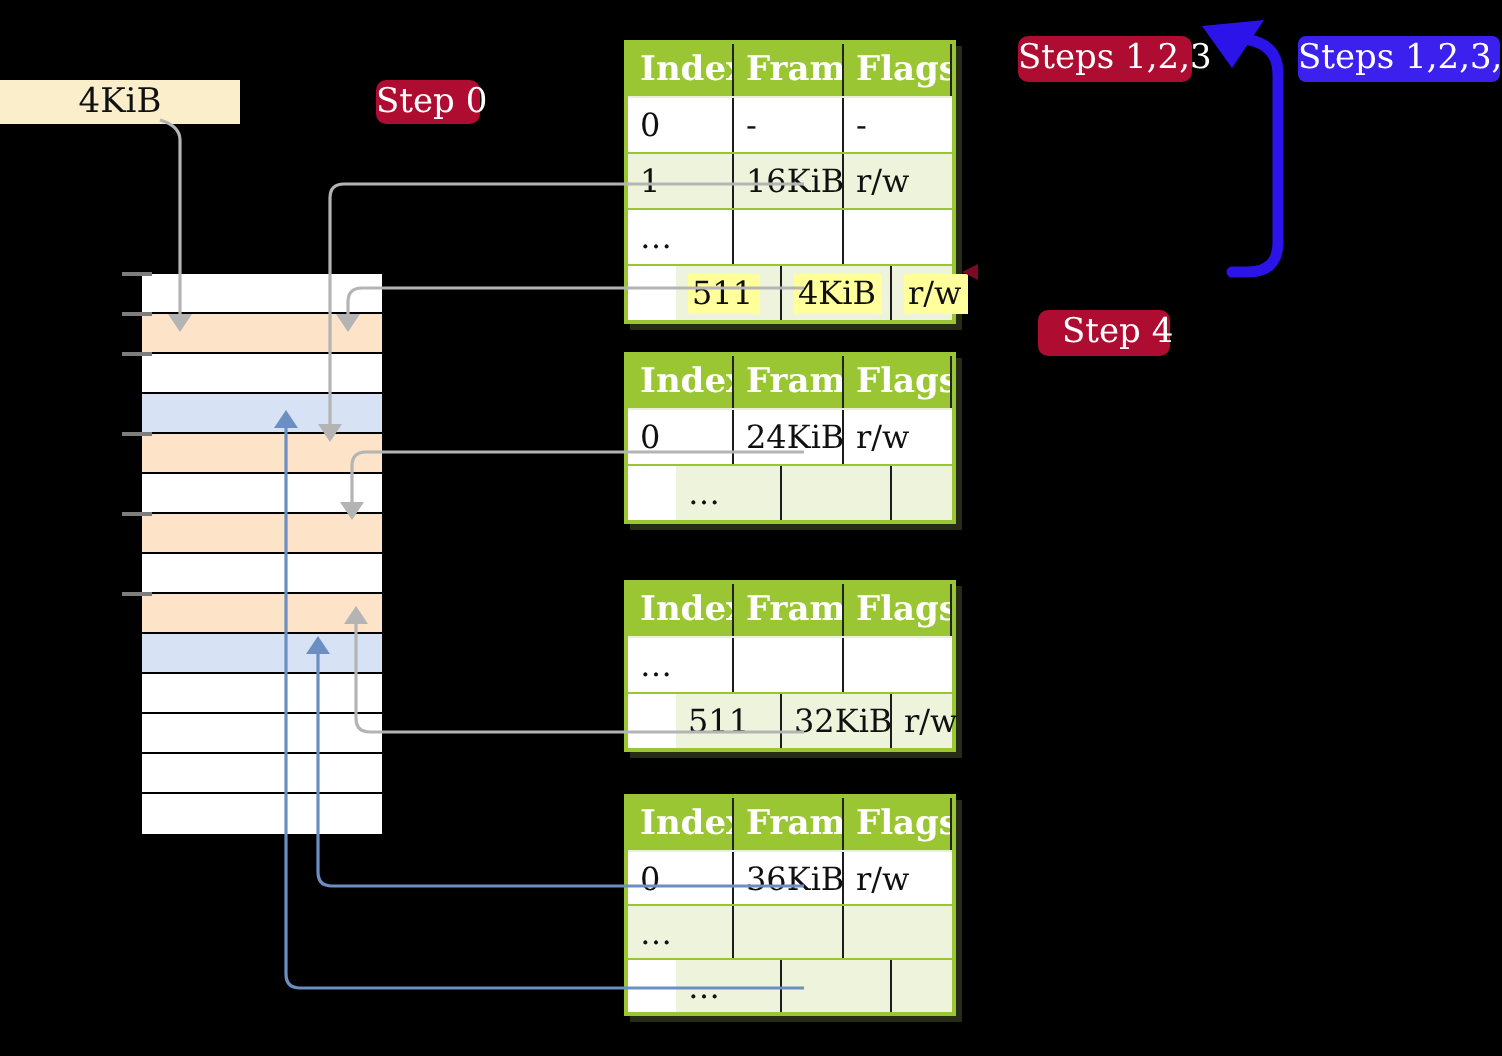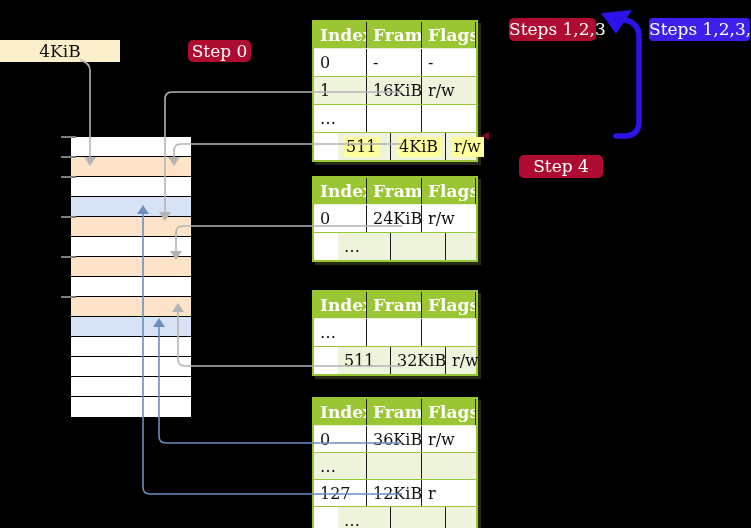--- a/index.html
+++ b/index.html
@@ -4,24 +4,24 @@
 <style>
   html,body{margin:0;padding:0;background:#000;}
   #canvas{position:relative;width:751px;height:528px;background:var(--background,#000);
           overflow:hidden;font-family:"DejaVu Serif","Liberation Serif",serif;}
 
   
   .chip{position:absolute;text-align:center;font-size:17px;white-space:nowrap;}
   #frame-label{left:0;top:40px;width:120px;height:22px;line-height:22px;
                background:var(--label-wheat);color:#111;}
   .badge{color:#fff;border-radius:5px;}
-  #badge-step0    {left:188px;top:40px; width:63px; height:22px;line-height:22px;background:var(--accent-red);}
+  #badge-step0    {left:188px;top:40px; width:52px; height:22px;line-height:22px;background:var(--accent-red);}
   #badge-steps123 {left:509px;top:18px; width:87px; height:23px;line-height:23px;background:var(--accent-red);}
   #badge-steps1234{left:649px;top:18px; width:101px;height:23px;line-height:23px;background:var(--accent-blue);border-radius:4px;}
-  #badge-step4    {left:519px;top:155px;width:84px; height:23px;line-height:23px;background:var(--accent-red);}
+  #badge-step4    {left:519px;top:155px;width:54px; height:23px;line-height:23px;background:var(--accent-red);padding-left:12px;}
 
   
   .ptable{position:absolute;left:312px;width:166px;box-sizing:border-box;
           border:2px solid var(--table-green);background:#fff;
           box-shadow:3px 3px 0 rgba(70,80,40,.55);}
   .t1{top:20px;} .t2{top:176px;} .t3{top:290px;} .t4{top:397px;}
   .trow{display:grid;grid-template-columns:53px 55px 54px;height:27px;
         border-bottom:1px solid var(--table-green);background:#fff;}
   .t4 .trow{height:26px;}
   .trow:last-child{border-bottom:none;margin-left:24px;}
@@ -160,25 +160,20 @@
       <div class="trow">
         <div class="tcell">0</div>
         <div class="tcell">36KiB</div>
         <div class="tcell">r/w</div>
       </div>
       <div class="trow shaded">
         <div class="tcell">…</div>
         <div class="tcell"></div>
         <div class="tcell"></div>
       </div>
-      <div class="trow">
-        <div class="tcell">127</div>
-        <div class="tcell">12KiB</div>
-        <div class="tcell">r</div>
-      </div>
       <div class="trow shaded">
         <div class="tcell">…</div>
         <div class="tcell"></div>
         <div class="tcell"></div>
       </div>
     </div>
 
   <svg id="connector-layer" width="751" height="528" viewBox="0 0 751 528">
 
     <g stroke="#b4b4b4" stroke-width="1.6" fill="none">

